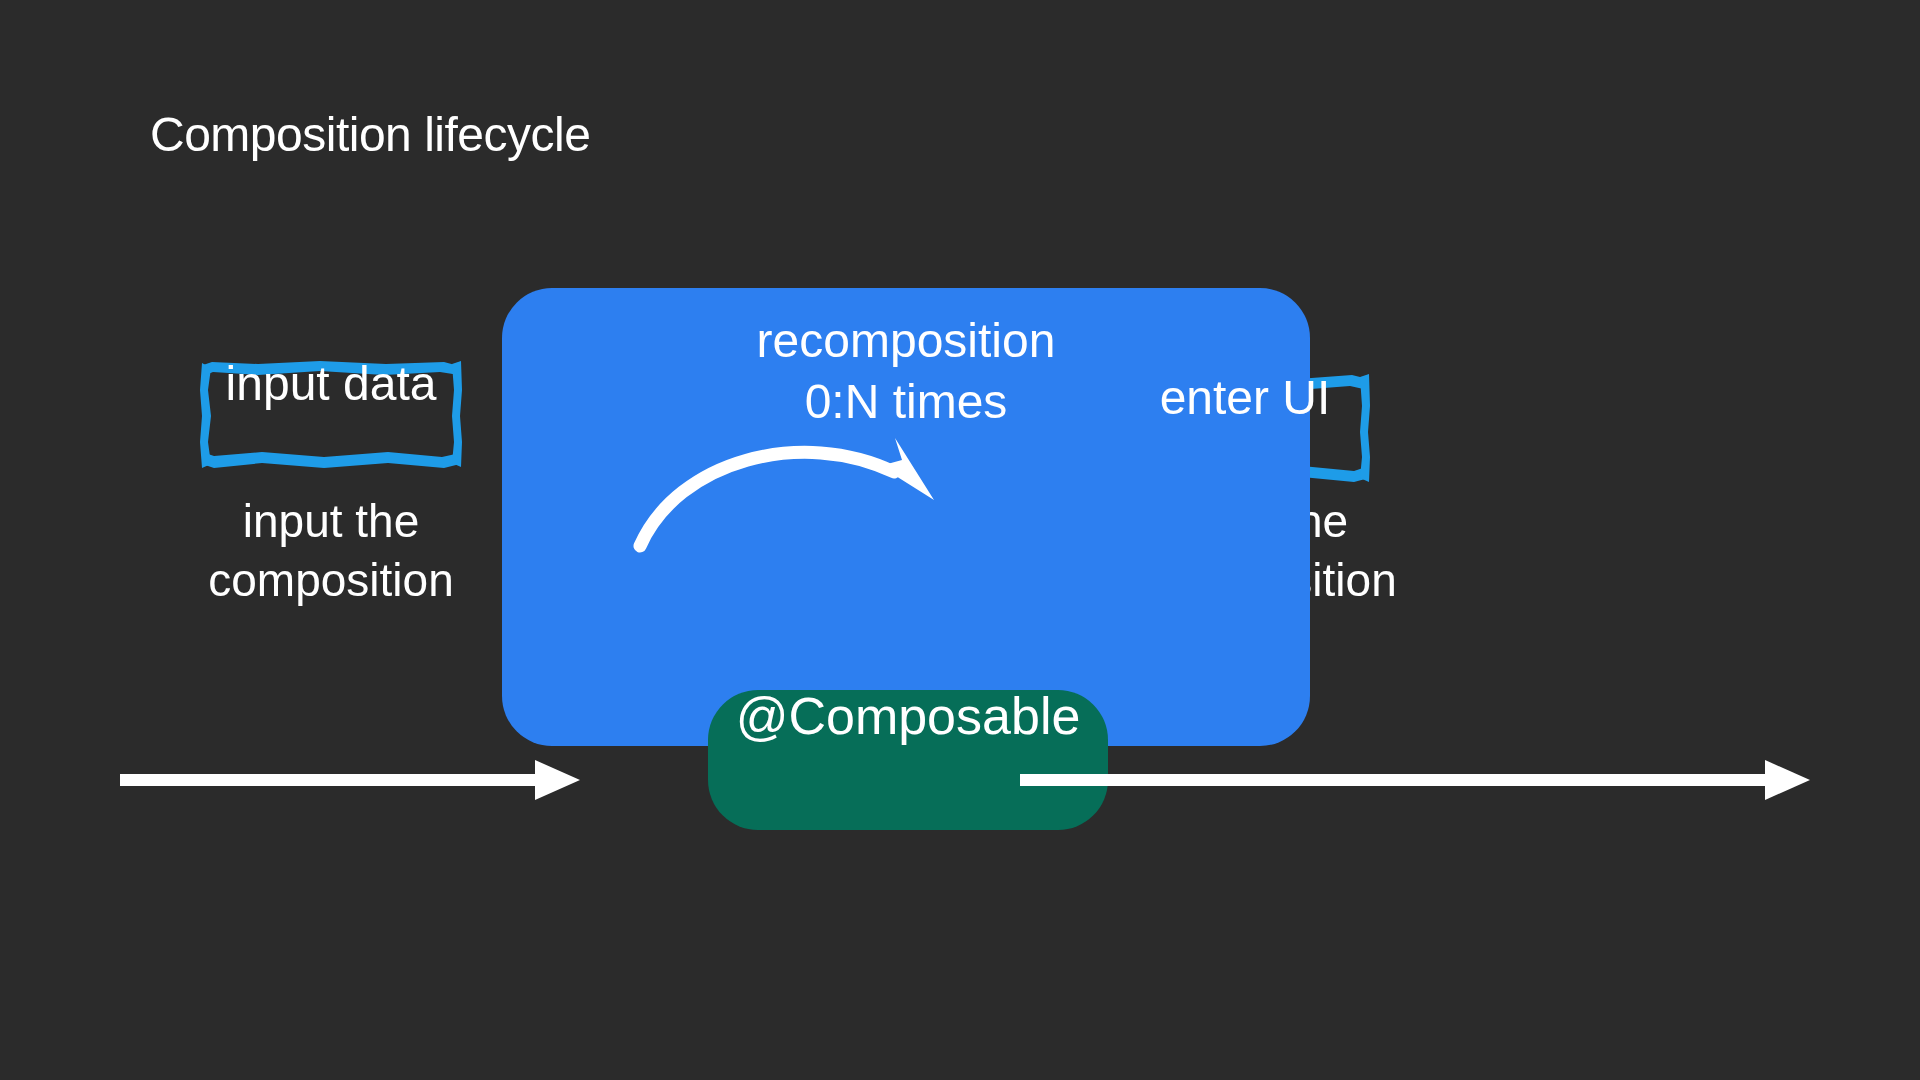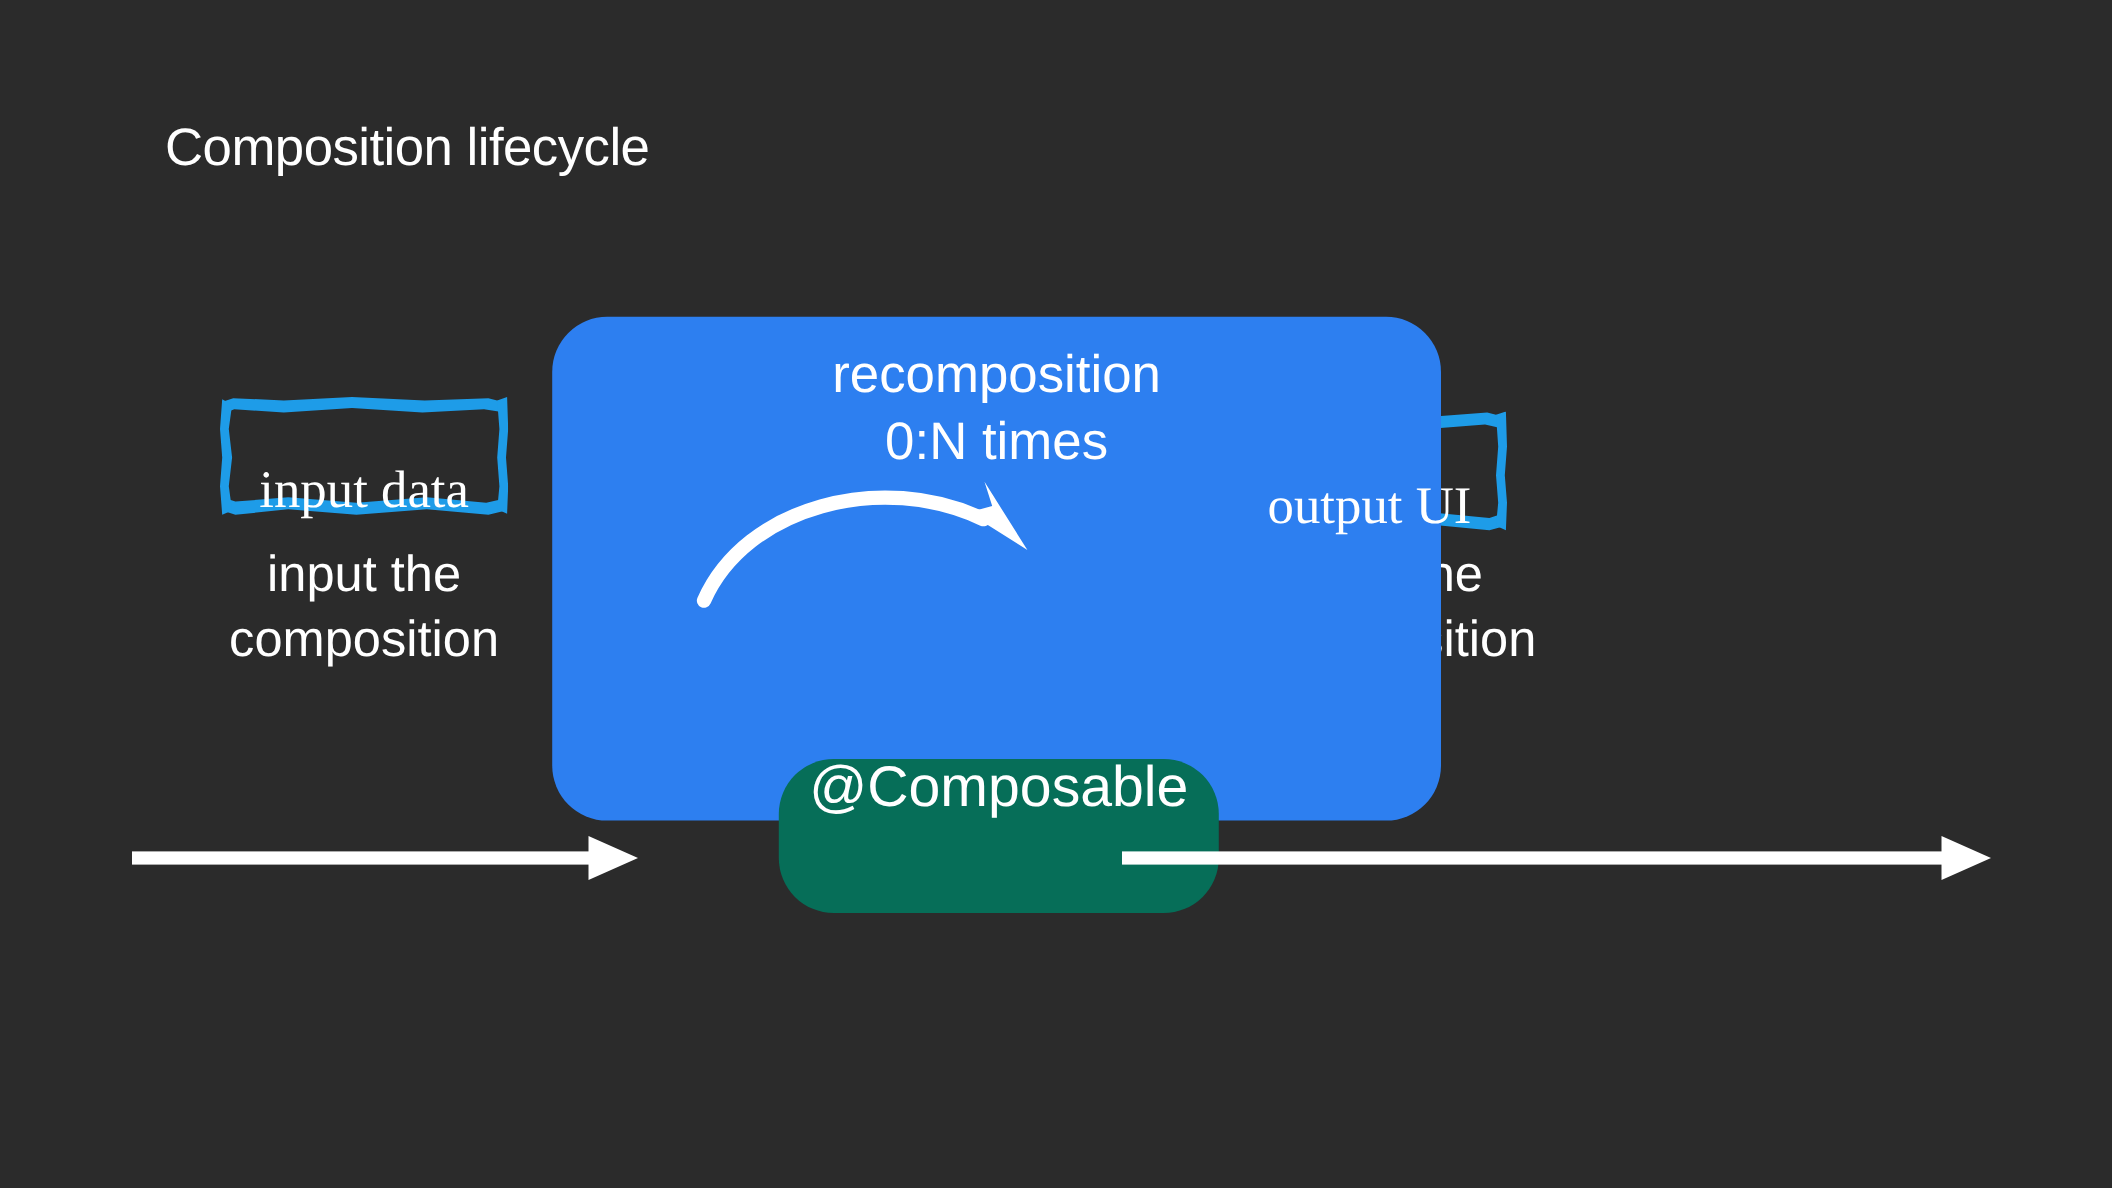--- a/index.html
+++ b/index.html
@@ -87,23 +87,22 @@
     font-size: 52px;
     font-weight: 300;
     line-height: 1;
     white-space: nowrap;
   }
 
   
   .sketch-badge {
     position: absolute;
     display: flex;
-    align-items: flex-end;
+    align-items: flex-start;
     justify-content: center;
-    font-family: Liberation Serif, serif;
   }
   .sketch-badge svg {
     position: absolute;
     left: 0;
     top: 0;
     width: 100%;
     height: 100%;
   }
   .sketch-badge .badge-text {
     position: relative;
@@ -194,21 +193,21 @@
 
   <div class="sketch-badge" id="output-ui-badge">
     <svg viewBox="0 0 250 110" preserveAspectRatio="none">
       <g fill="#1e9ce8">
         <path d="M3,6 L14,1 L56,5 L116,1 L178,5 L232,1 L248,5 L248,16 L230,12 L178,16 L116,11 L56,16 L14,12 L3,17 Z"></path>
         <path d="M2,92 L16,97 L60,92 L120,98 L182,92 L234,97 L249,92 L249,104 L234,108 L182,103 L120,108 L60,103 L16,108 L2,104 Z"></path>
         <path d="M2,4 L12,9 L9,32 L12,58 L9,83 L12,105 L2,109 L0,83 L3,58 L0,32 Z"></path>
         <path d="M240,3 L249,0 L250,32 L248,58 L250,83 L249,108 L240,104 L242,83 L240,58 L242,32 Z"></path>
       </g>
     </svg>
-    <span class="badge-text">output UI</span>
+    <span class="badge-text">enter UI</span>
   </div>
 
   <div class="side-caption" id="exit-caption">
     <span>exit the</span><br>
     <span>composition</span>
   </div>
 
   <div id="composition-box">
 
     <div id="recomposition-label">

